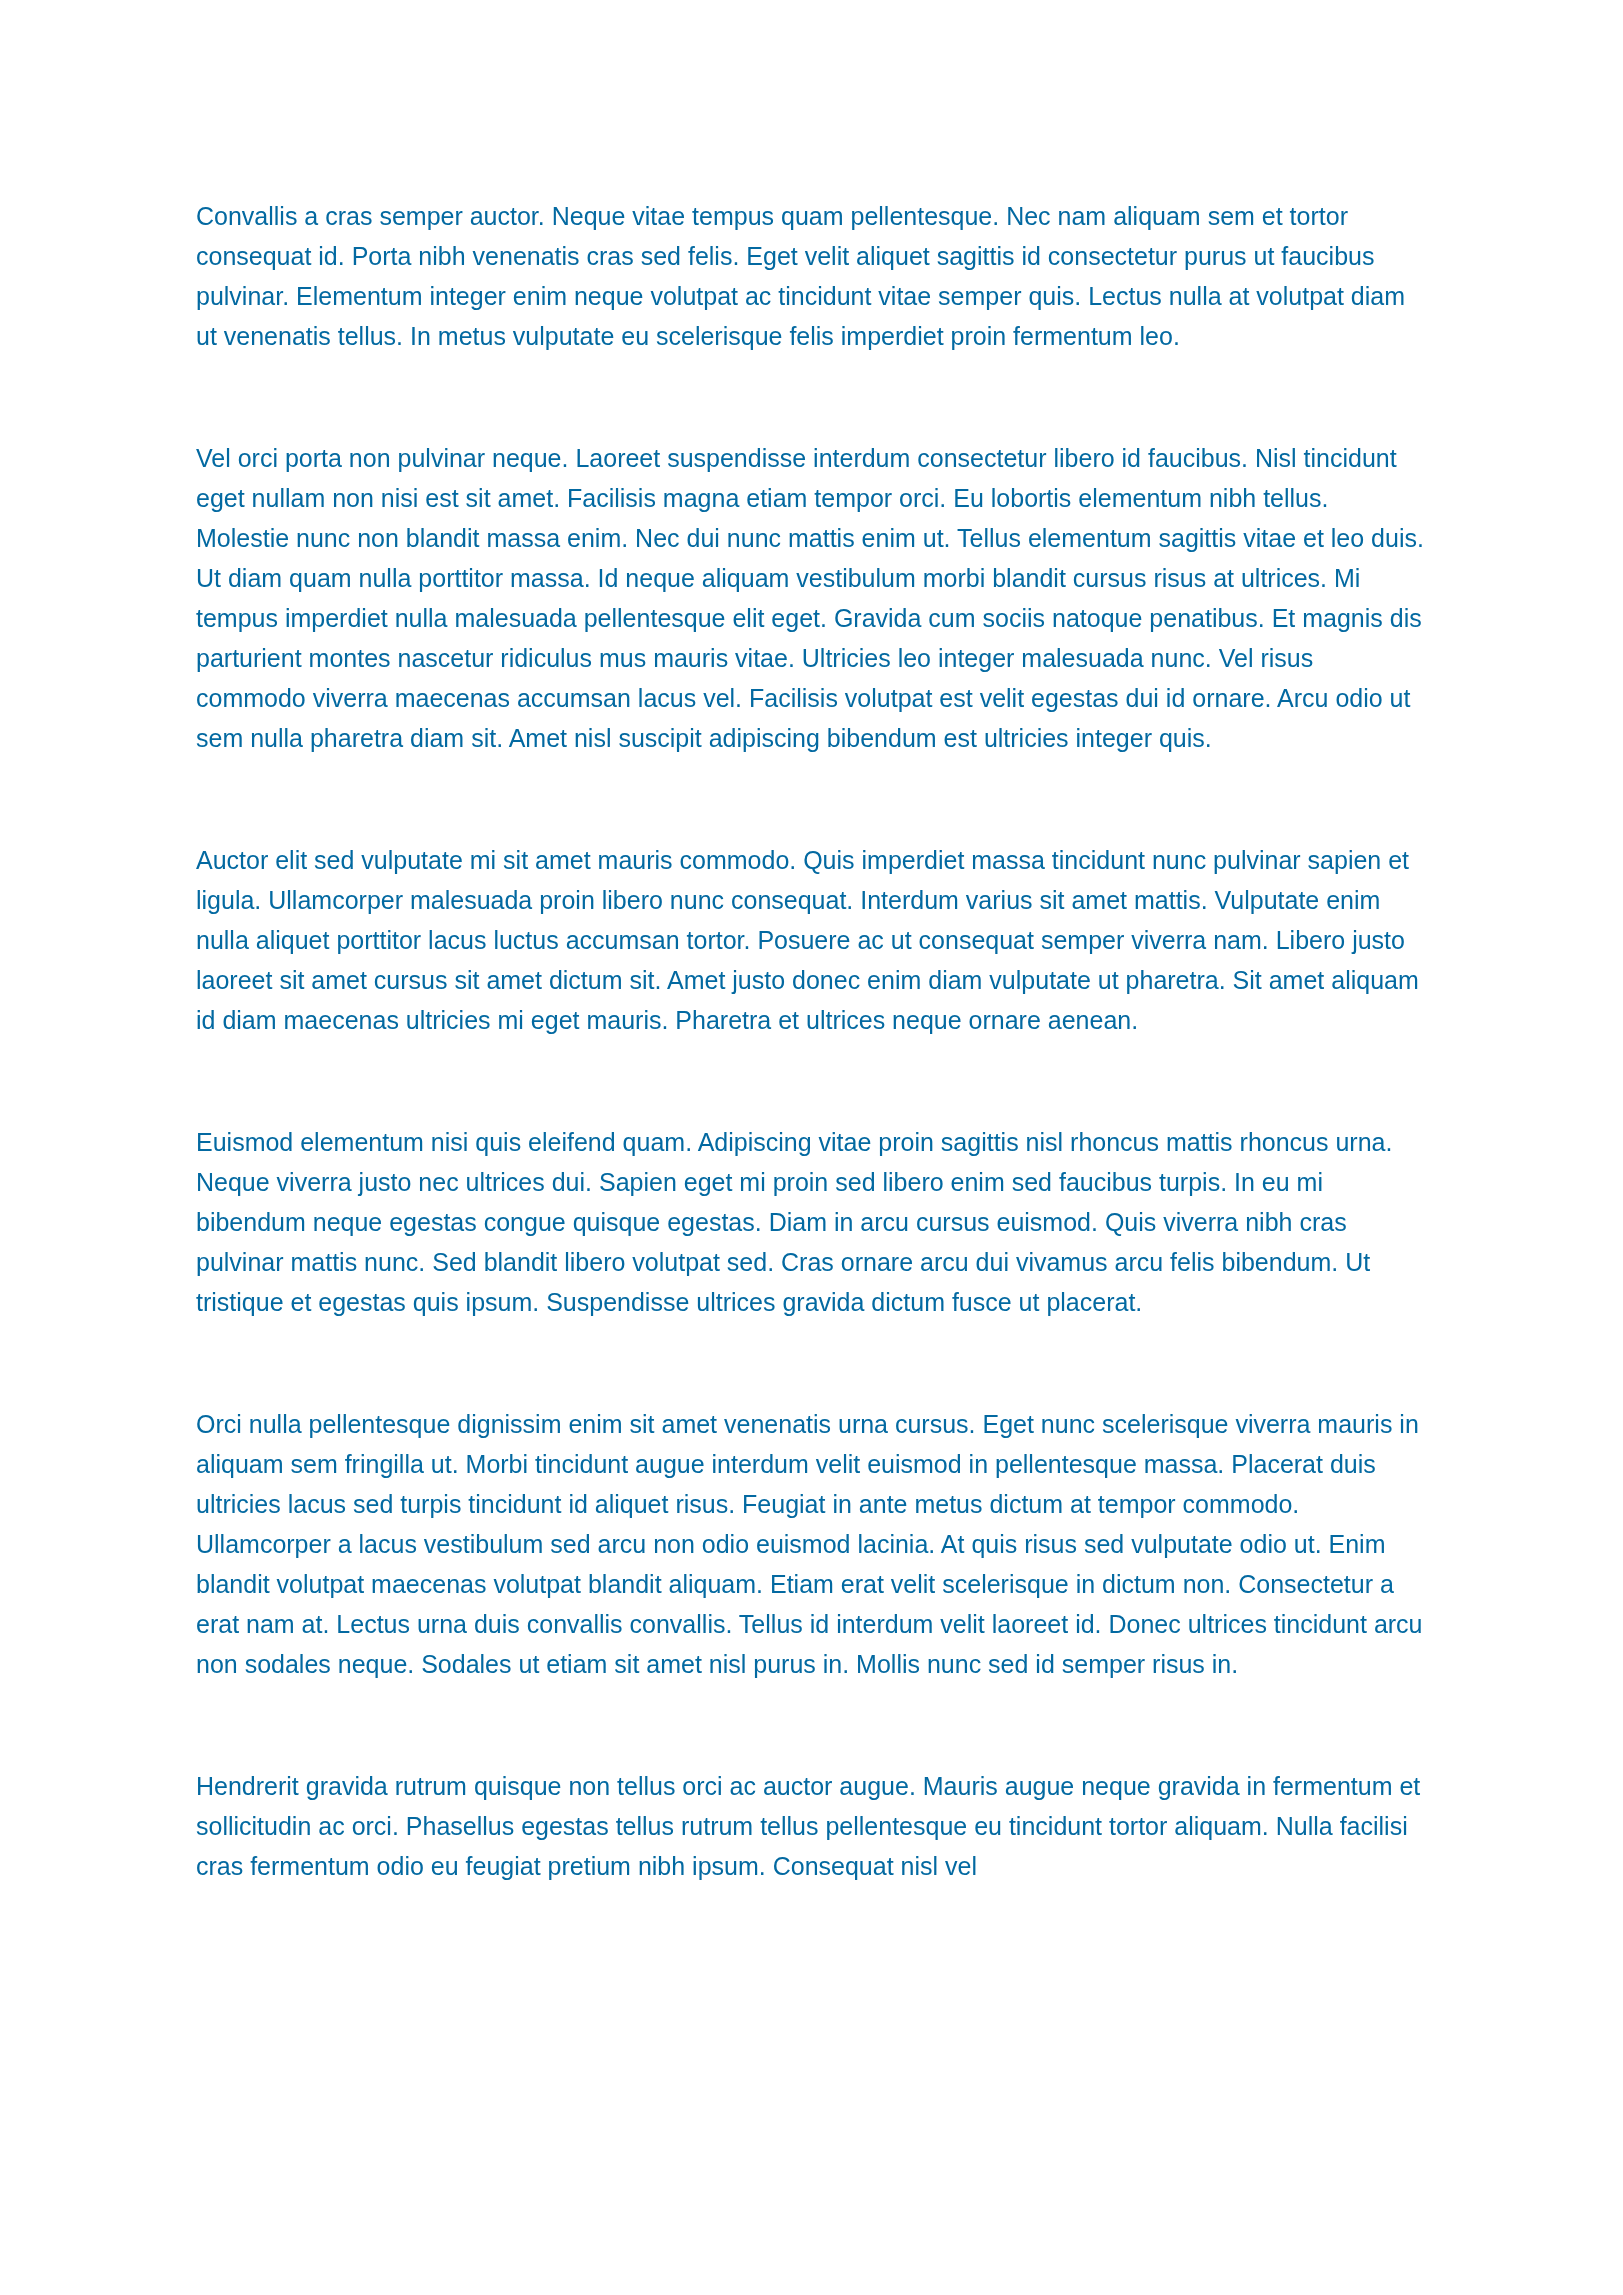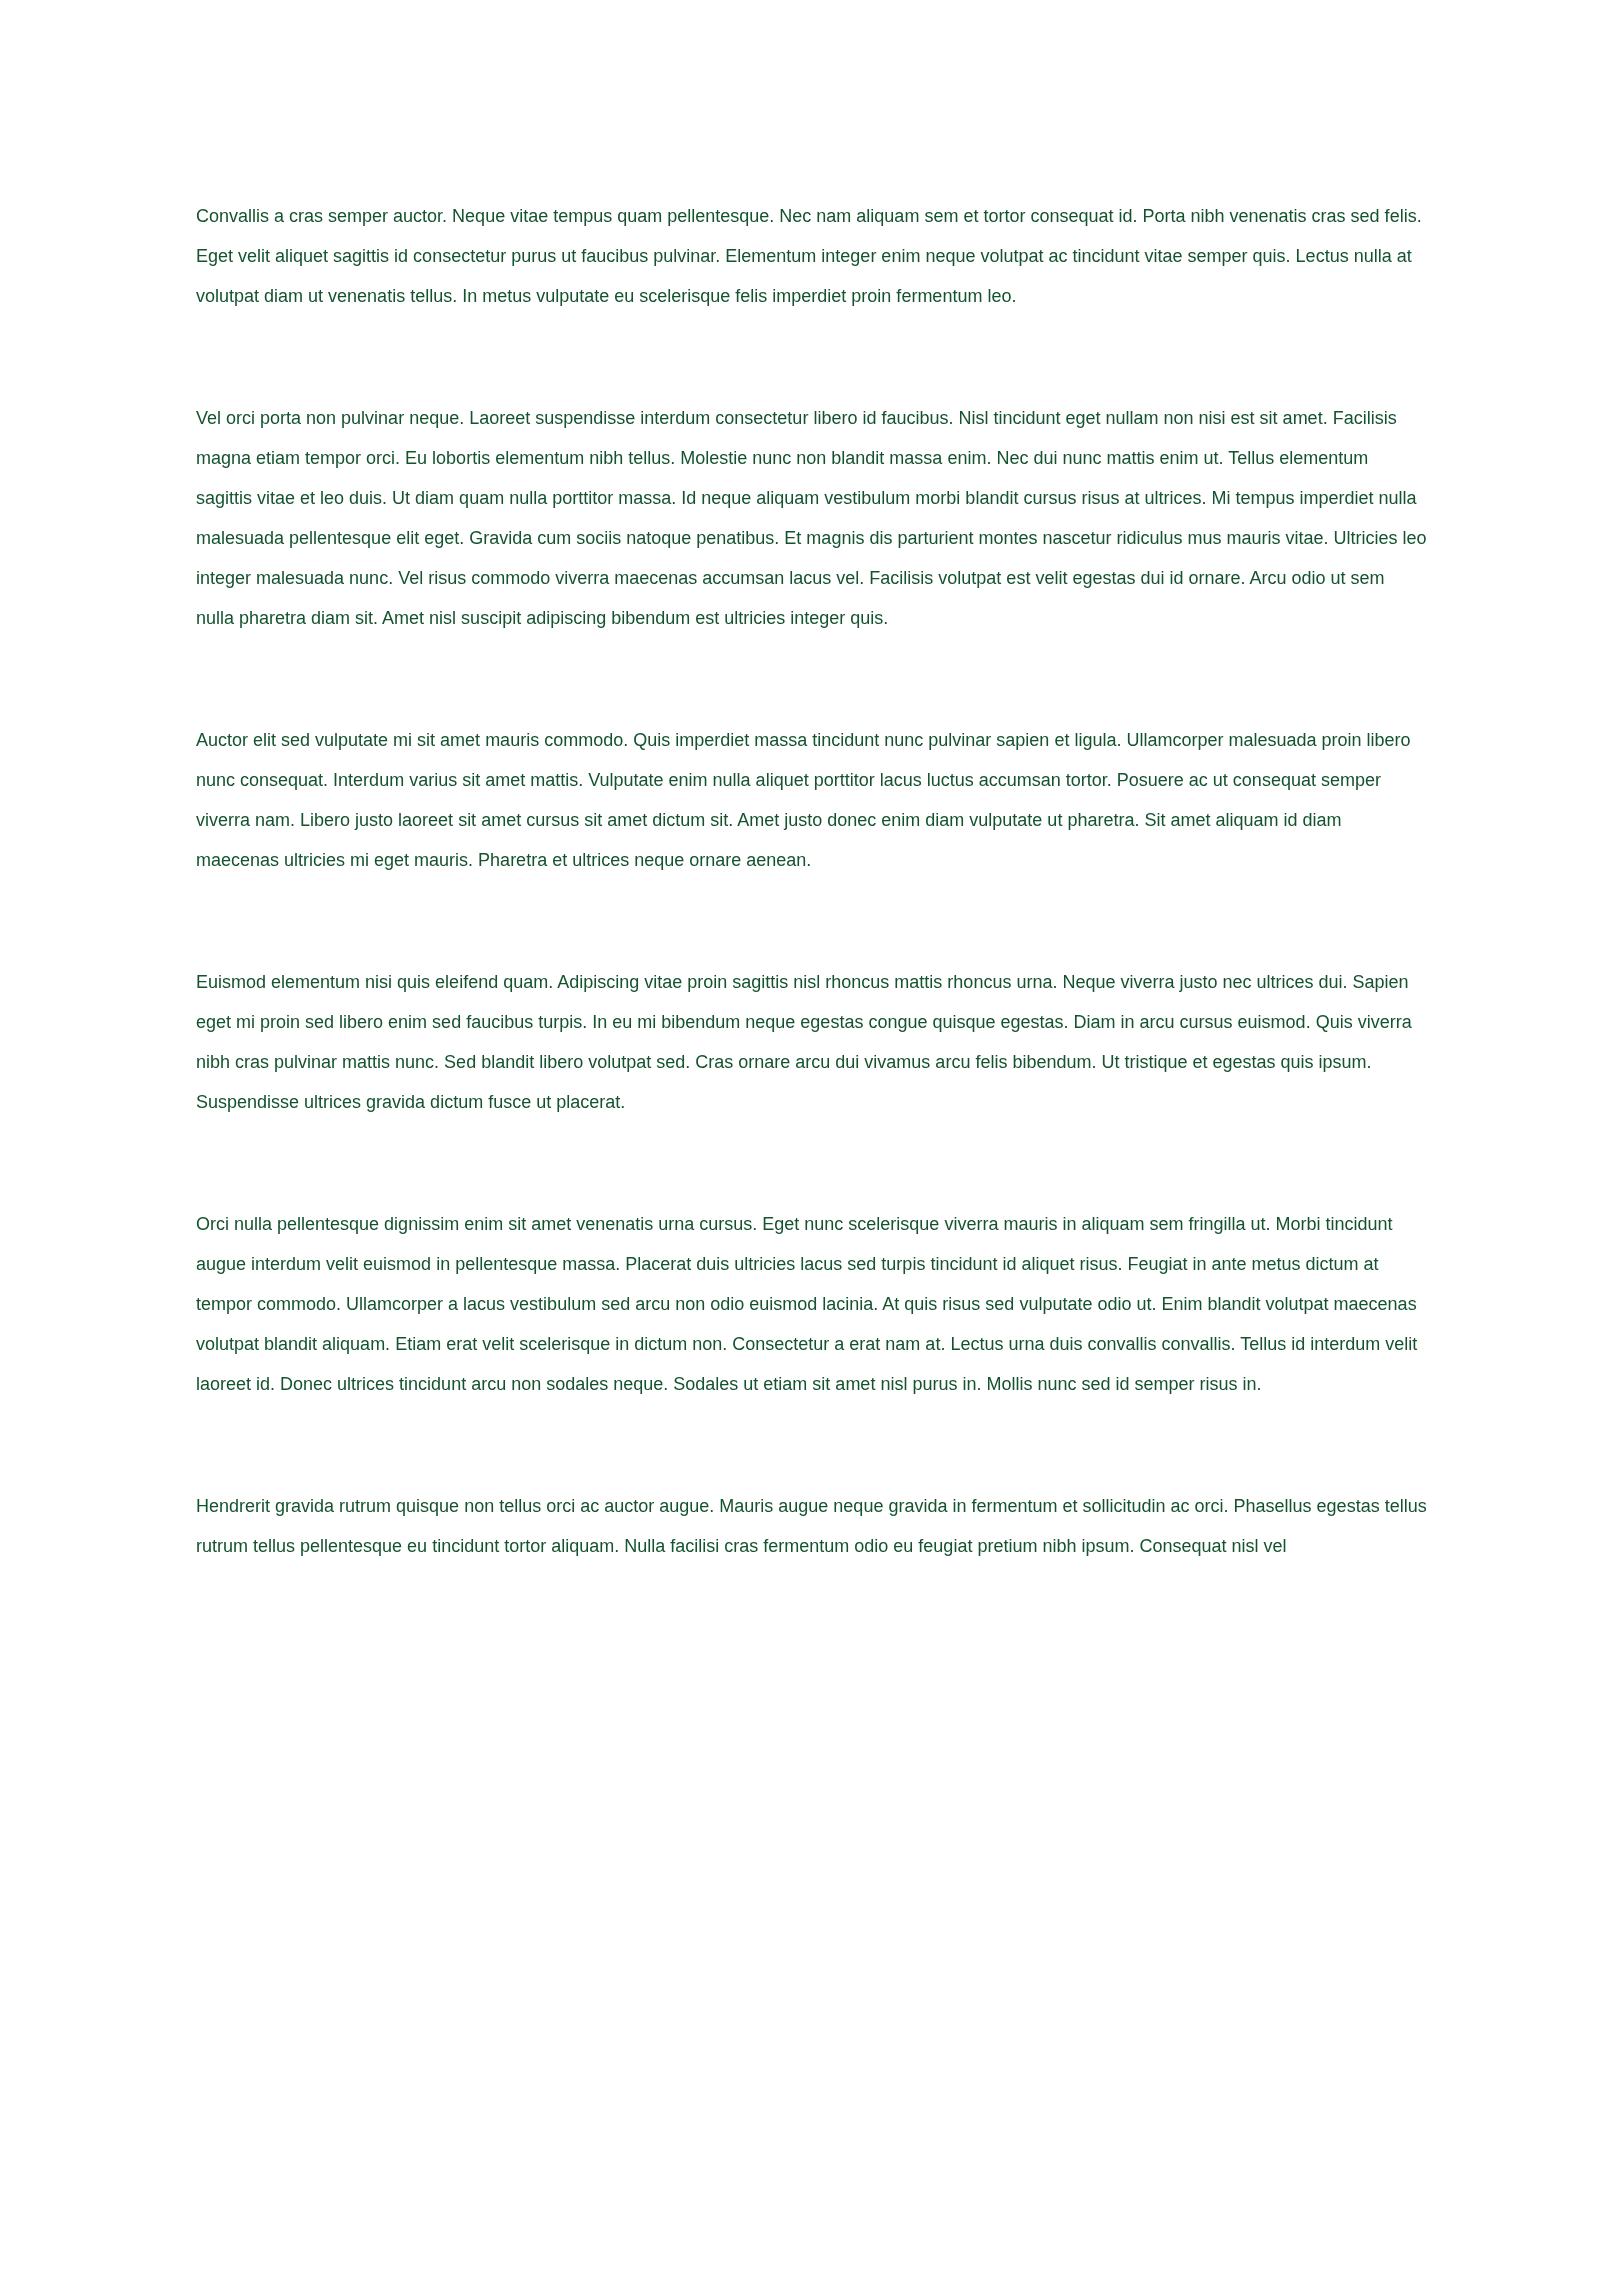--- a/index.html
+++ b/index.html
@@ -12,23 +12,23 @@
     width: 1623px;
     height: 2295px;
     background: #ffffff;
     overflow: hidden;
   }
   .page-content {
     position: absolute;
     top: 196px;
     left: 196px;
     width: 1231px;
-    color: #14532d;
+    color: #0369a1;
     font-family: "Liberation Sans", "DejaVu Sans", sans-serif;
-    font-size: 18px;
+    font-size: 25px;
     line-height: 40px;
     text-align: left;
     letter-spacing: 0;
   }
   .page-content p {
     margin: 0 0 82px 0;
     padding: 0;
   }
   .page-content p:last-child {
     margin-bottom: 4px;

